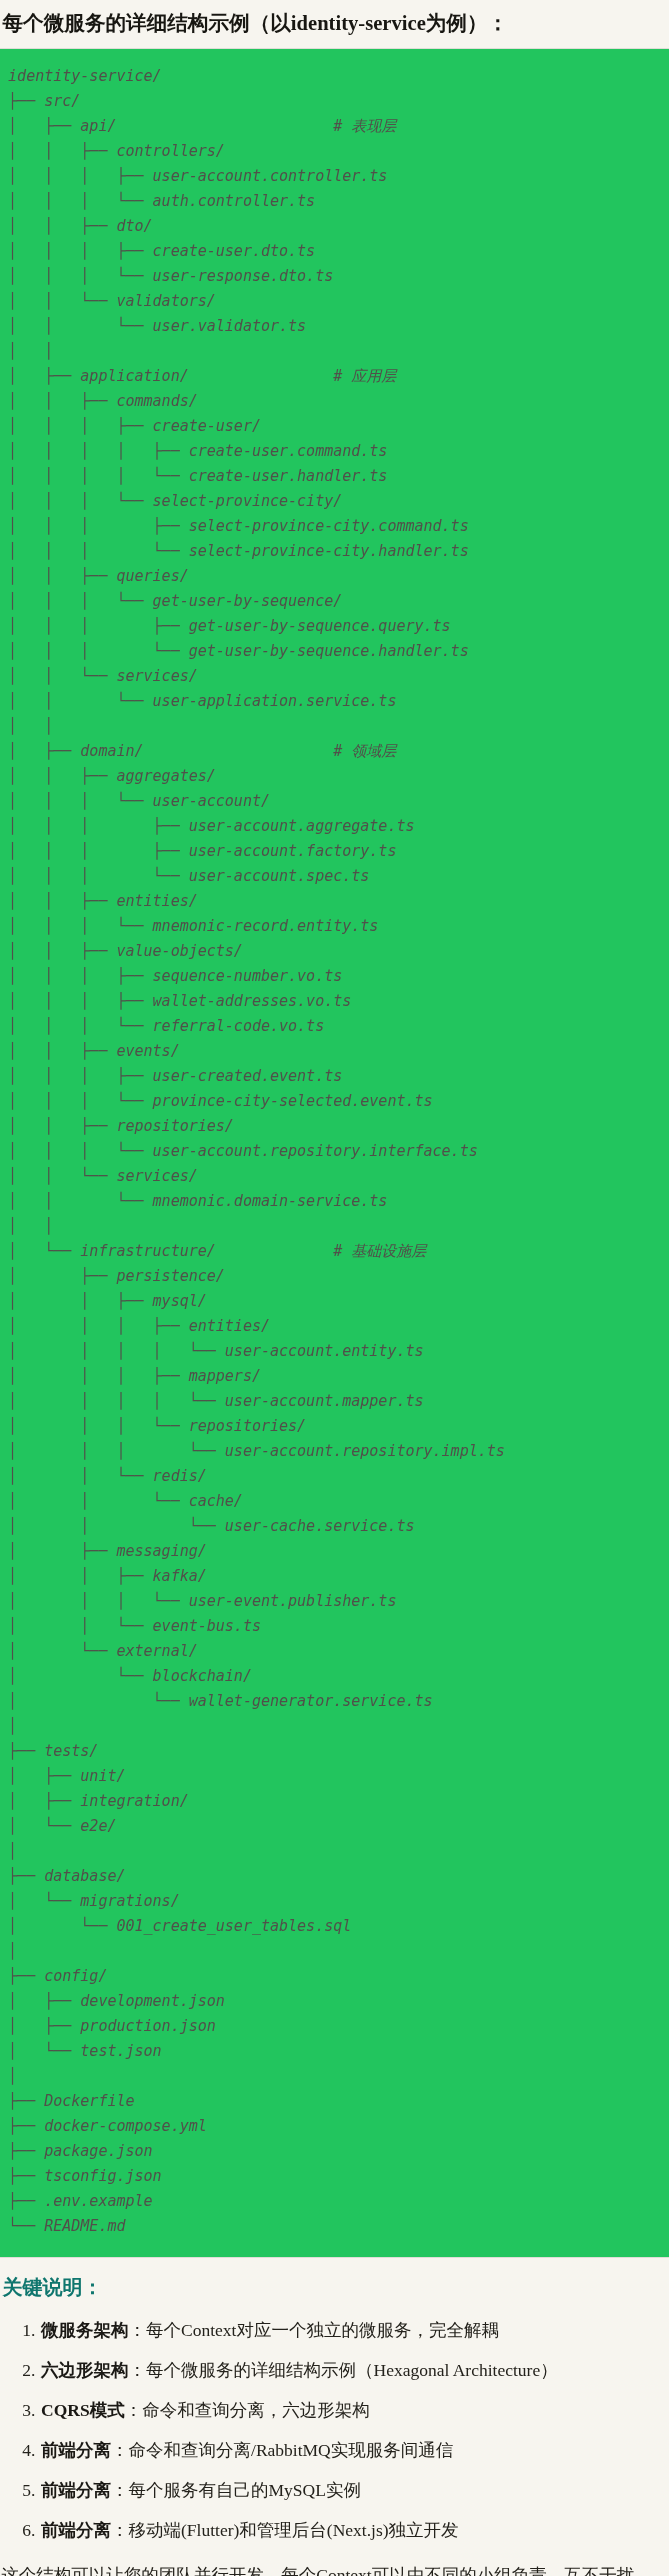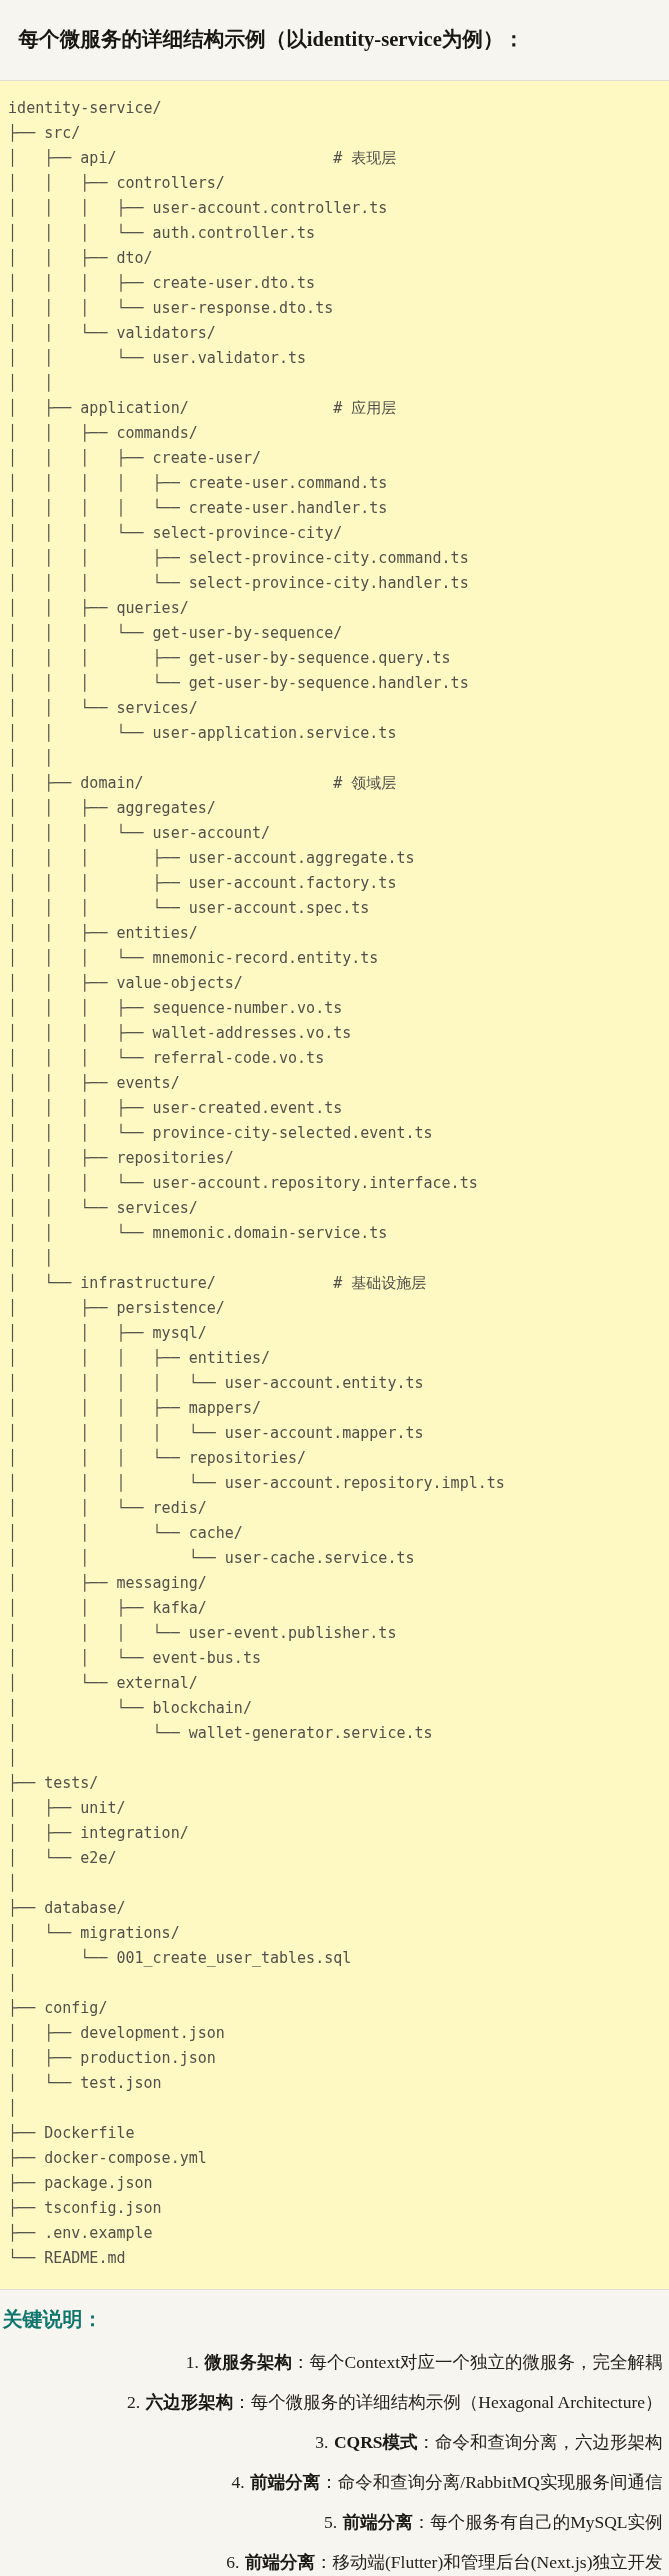--- a/index.html
+++ b/index.html
@@ -8,31 +8,32 @@
     background: #F7F5EF;
     color: #211F1A;
     font-family: "Liberation Serif", "DejaVu Serif", serif;
   }
   body {
     width: 669px;
     min-height: 2576px;
     box-sizing: border-box;
   }
   .title {
-    margin: 16px;
+    margin: 0;
     padding: 10px 2.5px 11.3px 2.5px;
     font-size: 20.6px;
     line-height: 27px;
     font-weight: 700;
     color: #181712;
   }
   .code-block {
-    background: #fef9c3;
+    background: #22c55e;
     border-top: 0.6px solid #DFDDD6;
     border-bottom: 0.6px solid #DFDDD6;
+    font-style: italic;
   }
   .tree {
     margin: 0;
     padding: 15px 7.5px 17.5px 8.1px;
     font-family: "DejaVu Sans Mono", "Liberation Mono", monospace;
     font-size: 15px;
     line-height: 25px;
     color: #51504A;
     white-space: pre;
     overflow: hidden;
@@ -42,23 +43,22 @@
   }
   .notes-heading {
     margin: 0 0 17.5px 1.3px;
     font-size: 20px;
     line-height: 26px;
     font-weight: 700;
     color: #0f766e;
   }
   .notes-list {
     list-style: none;
-    margin: 4px;
+    margin: 16px;
     padding: 0 0 0 5px;
-    text-align: right;
   }
   .note-item {
     font-size: 17.5px;
     line-height: 25px;
     margin: 0 0 15px 0;
     color: #24221C;
   }
   .note-item .num {
     margin-right: 5.6px;
   }

